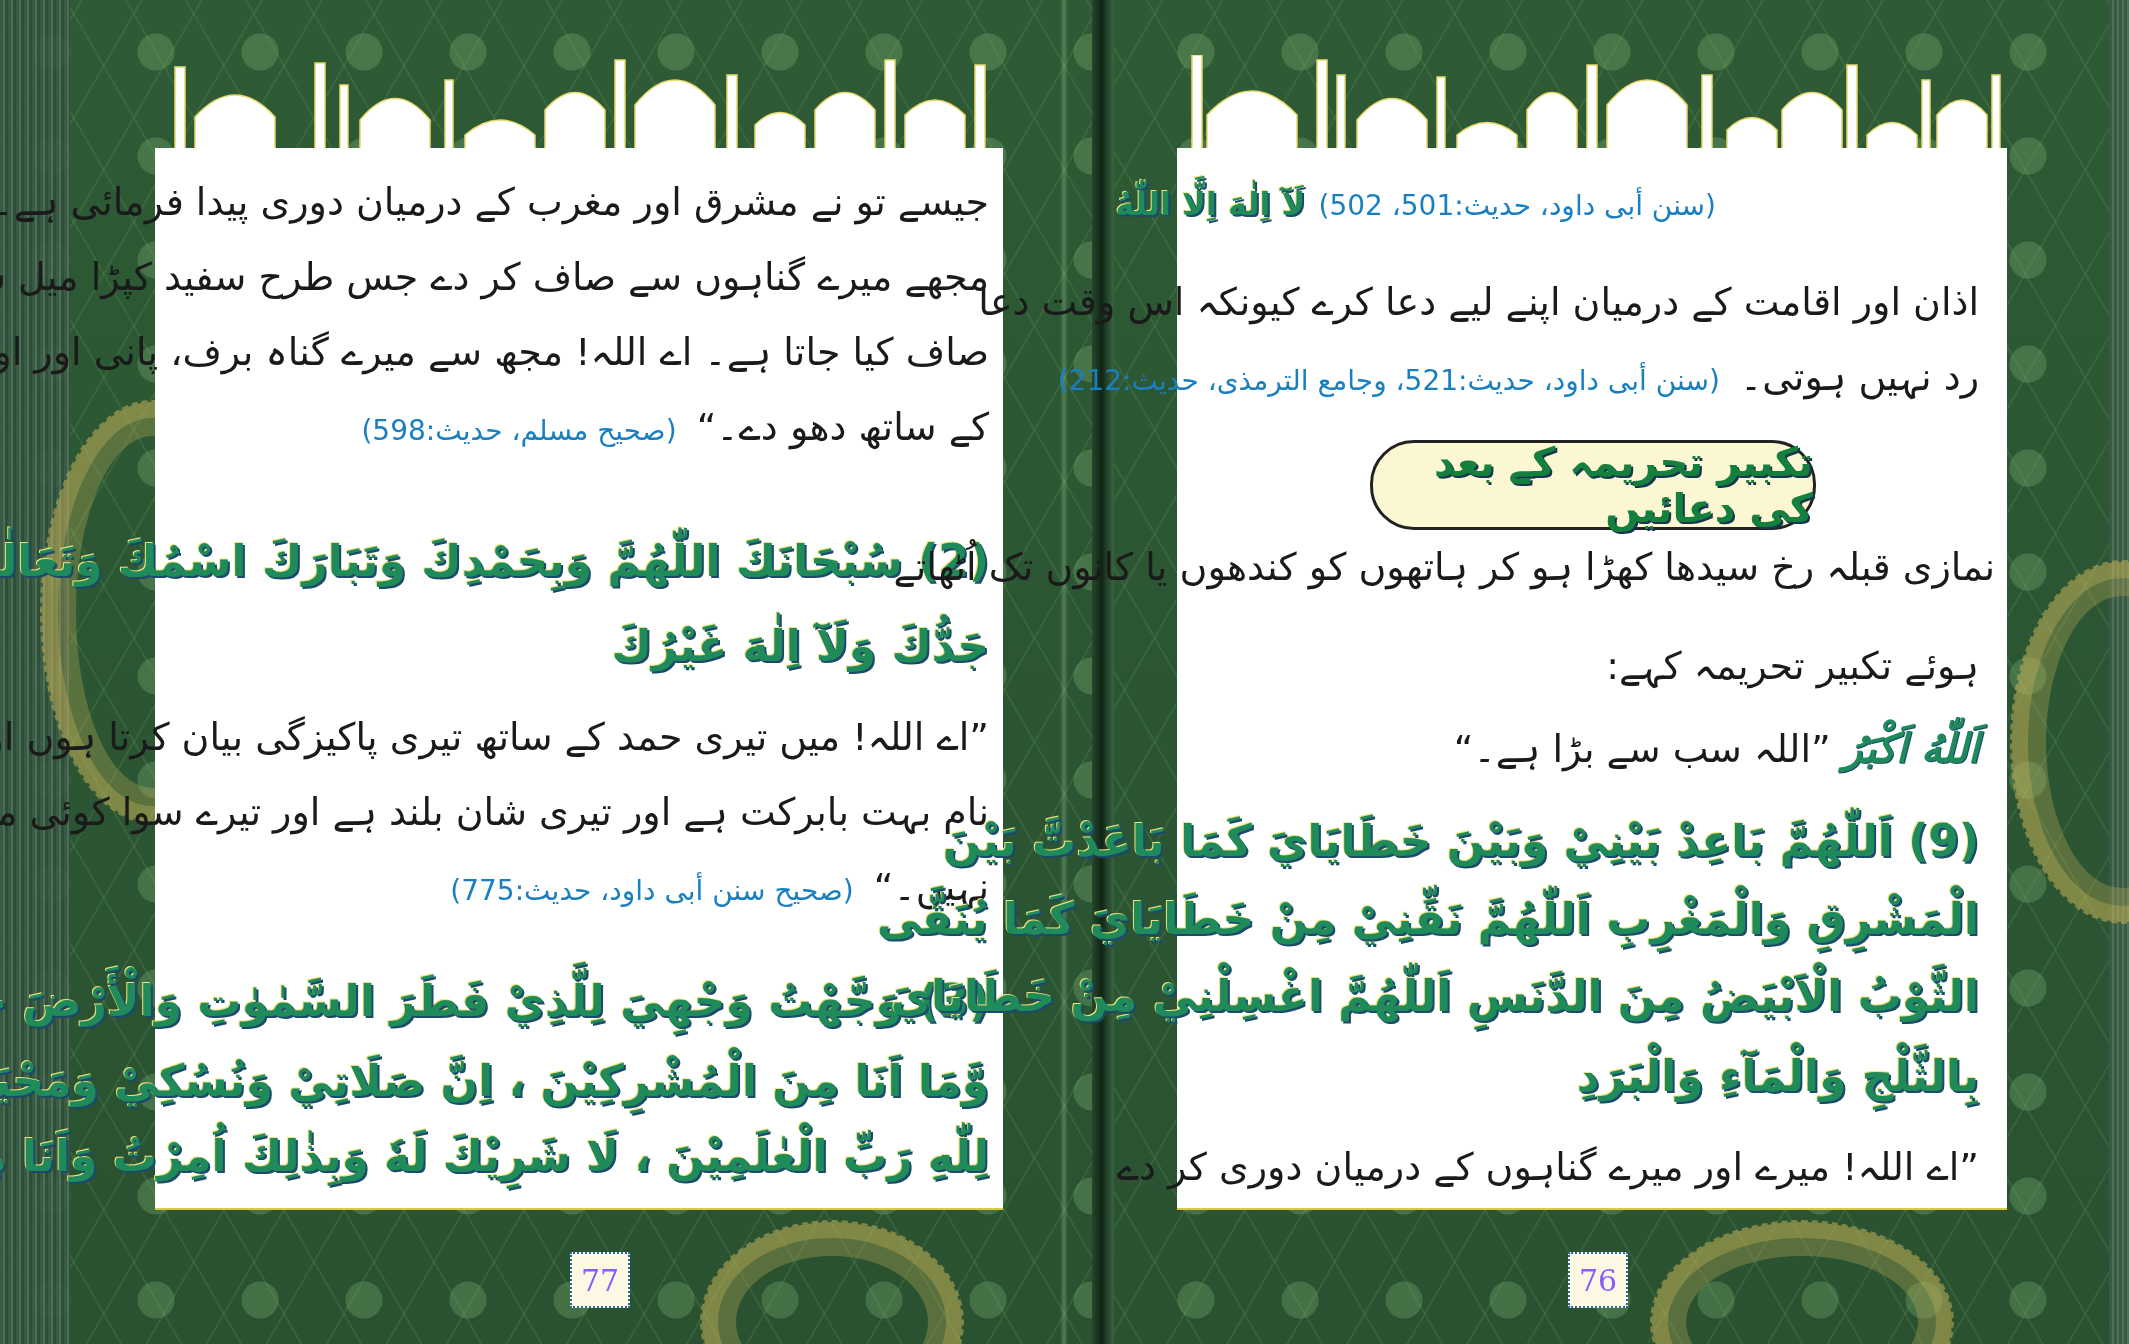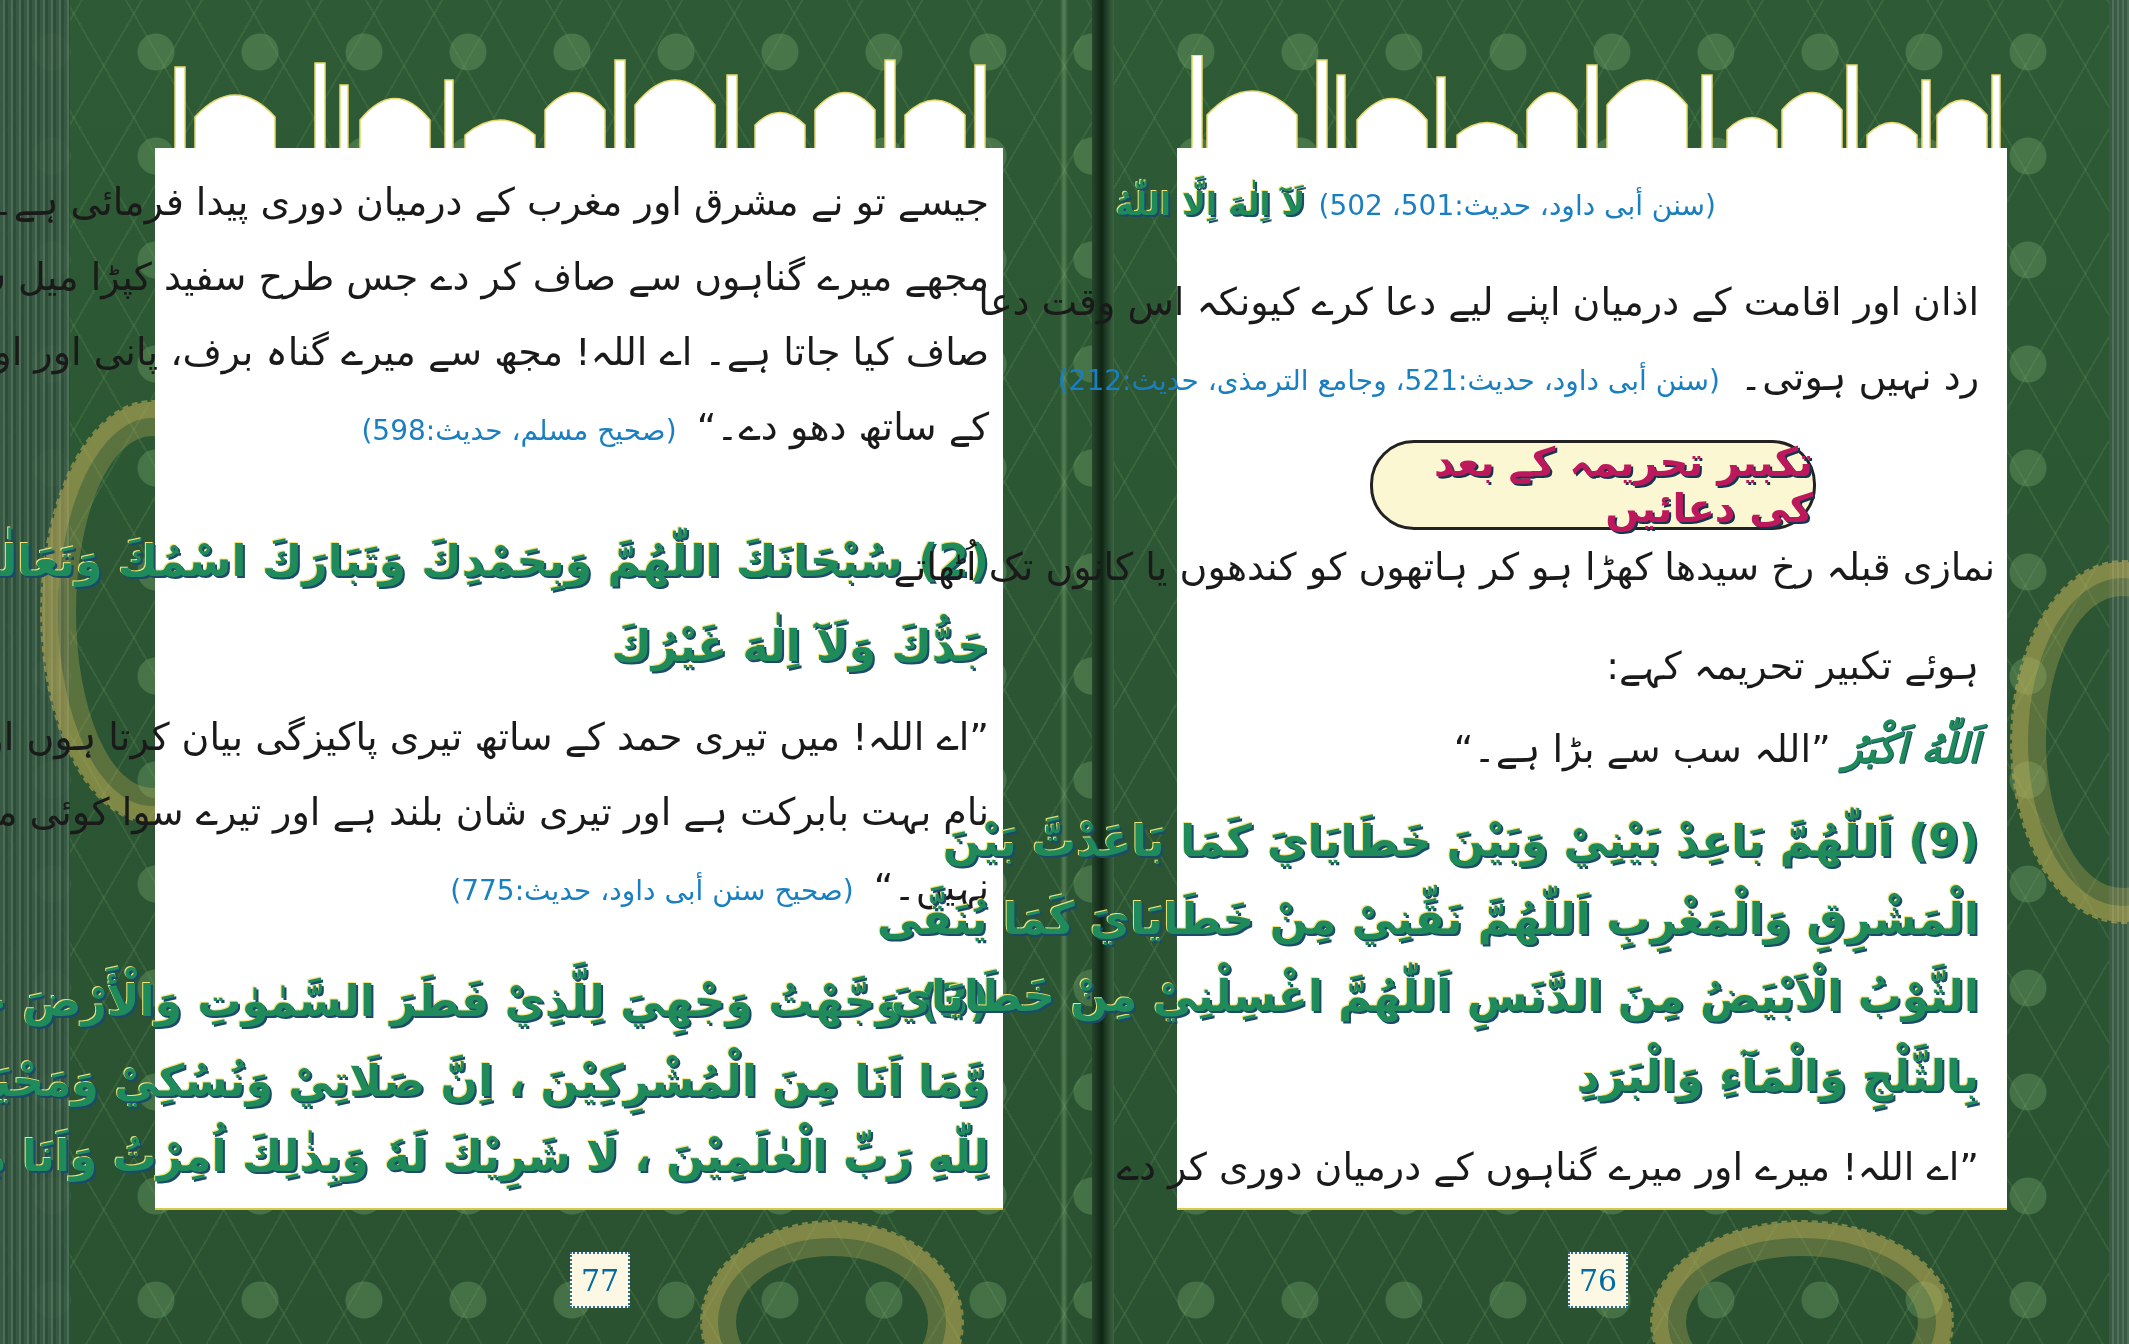--- a/index.html
+++ b/index.html
@@ -58,28 +58,28 @@
   }
   .ref { font-size: 28px; color: #1a7fc0; margin: 0 8px; }
   .arabic-inline { color: #1f8a5a; font-weight: bold; text-shadow: 1px 1px 0 #1b4a6b; font-size: 40px; font-style: italic; }
 
   .heading-box {
     position: absolute; left: 1370px; top: 440px; width: 440px; height: 84px;
     border: 3px solid #222; border-radius: 44px;
     background: #fbf7d2; display: flex; align-items: center; justify-content: center;
   }
   .heading-box span {
-    font-size: 40px; font-weight: bold; color: #be185d;
+    font-size: 40px; font-weight: bold; color: #15803d;
     text-shadow: 2px 2px 0 #16364f; direction: rtl;
   }
   .page-num {
     position: absolute; top: 1252px; width: 56px; height: 52px;
     background: #fdf8e4; border: 2px dotted #2a6aa0;
     display: flex; align-items: center; justify-content: center;
-    font-family: "DejaVu Serif", serif; font-size: 30px; color: #0369a1;
+    font-family: "DejaVu Serif", serif; font-size: 30px; color: #8b5cf6;
   }
 </style>
 </head>
 <body>
 
 <div class="bg-pattern"></div>
 <div class="page-edge-left"></div>
 <div class="page-edge-right"></div>
 <div class="ornament" style="left:40px;top:400px;width:220px;height:420px;"></div>
 <div class="ornament" style="left:2010px;top:560px;width:220px;height:360px;"></div>

